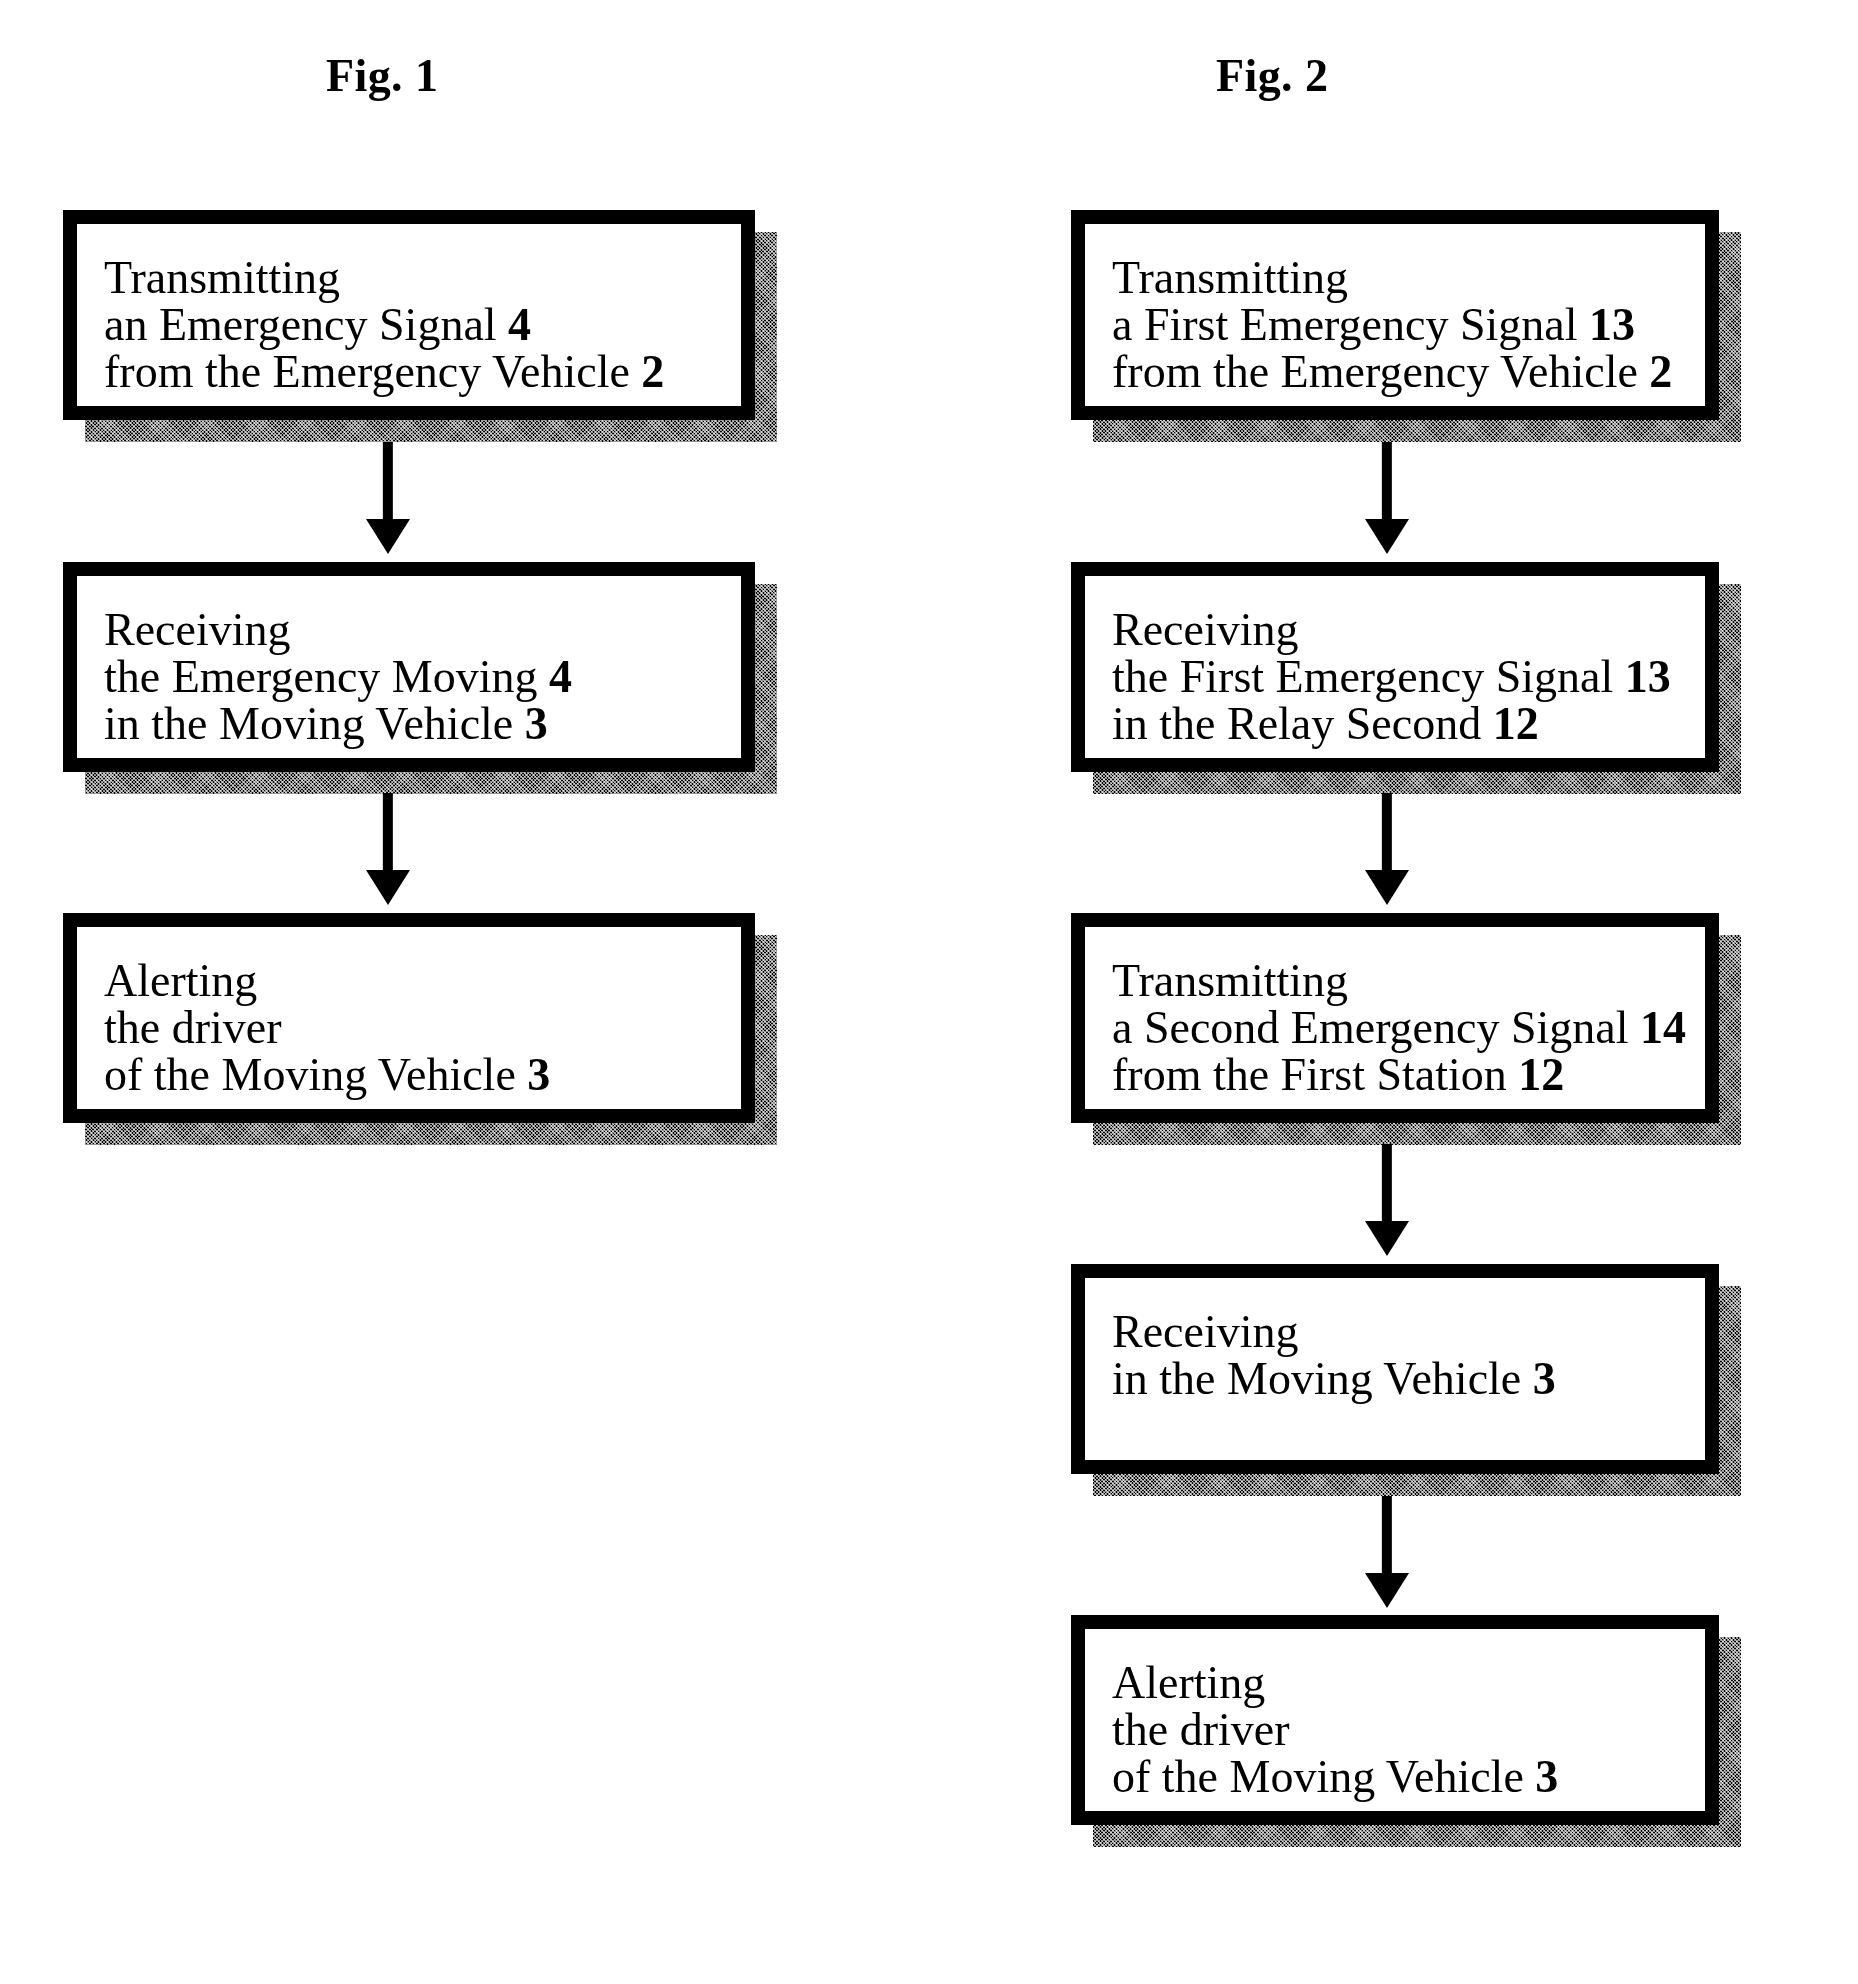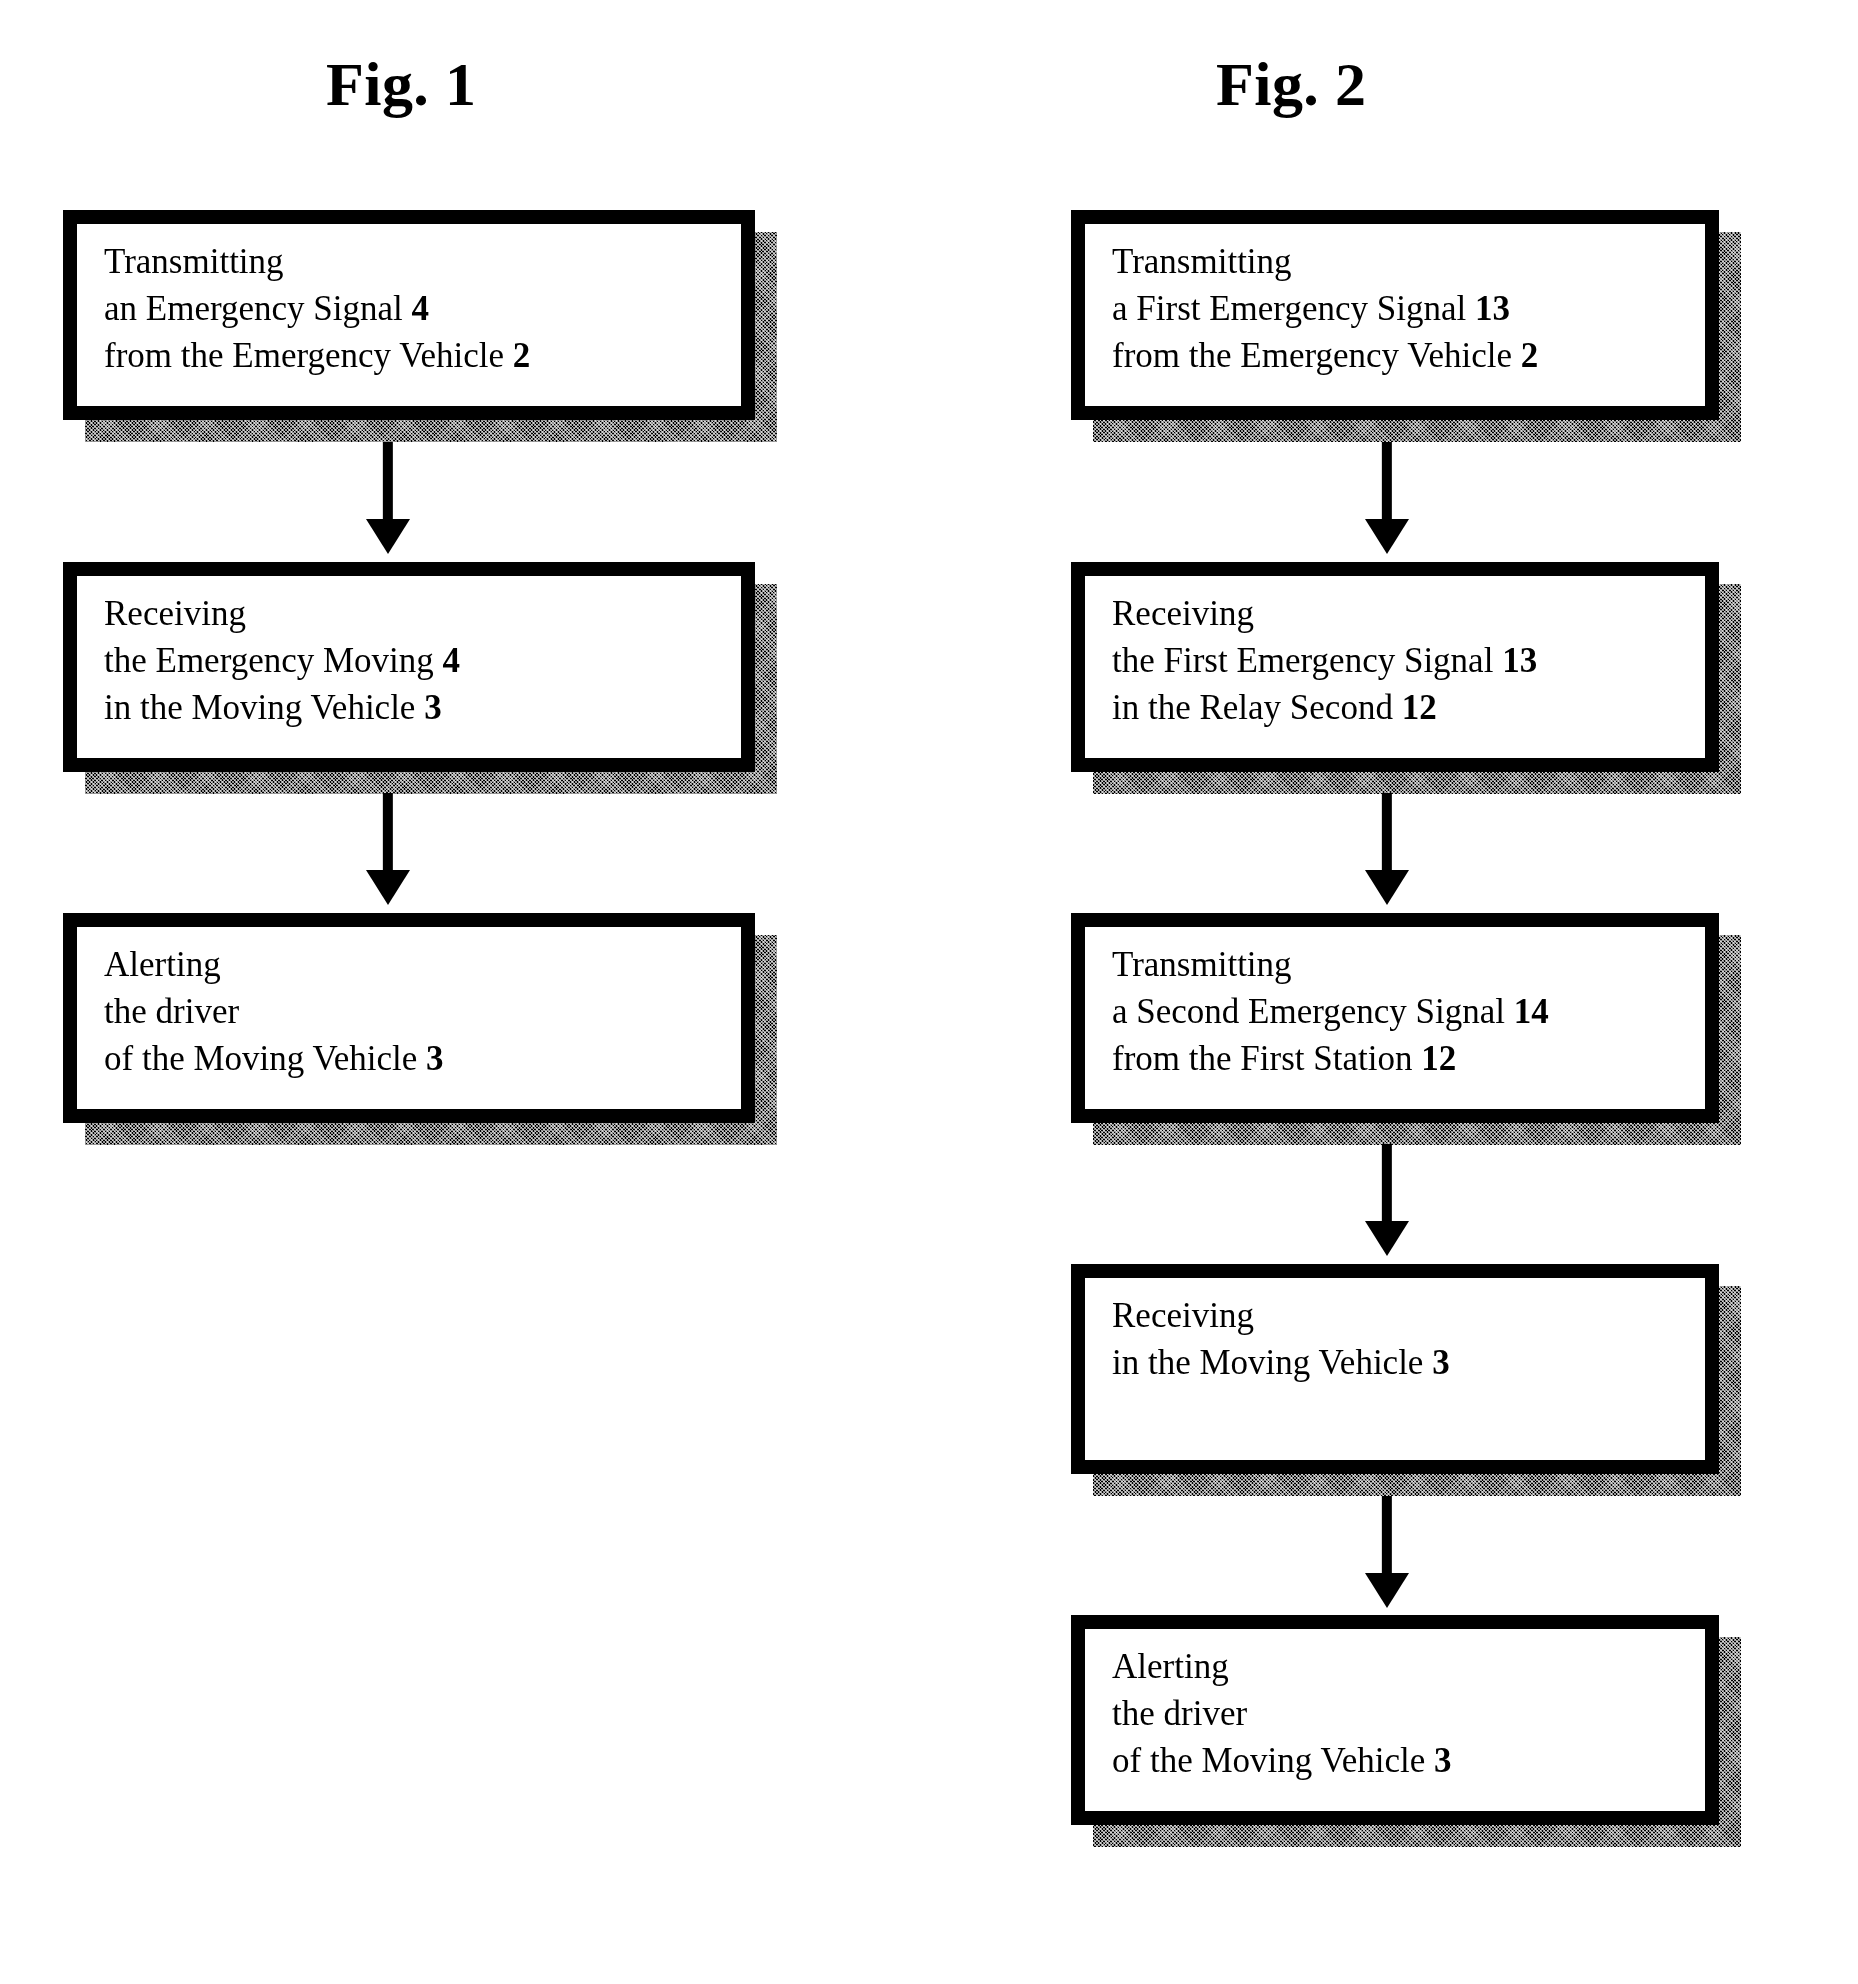--- a/index.html
+++ b/index.html
@@ -11,21 +11,21 @@
     width: 1858px;
     height: 1985px;
     position: relative;
     font-family: "Liberation Serif", "DejaVu Serif", serif;
     overflow: hidden;
   }
 
   .figure-title {
     position: absolute;
     font-weight: bold;
-    font-size: 62px;
+    font-size: 46px;
     line-height: 1;
     color: #000000;
     white-space: nowrap;
     letter-spacing: 0.4px;
   }
   #fig1-title { left: 326px; top: 53px; }
   #fig2-title { left: 1216px; top: 53px; }
 
   
   .node {
@@ -58,24 +58,24 @@
     height: 100%;
     box-sizing: border-box;
     background: #ffffff;
     border: 14px solid #000000;
     z-index: 1;
   }
   .node-text {
     position: absolute;
     z-index: 2;
     left: 41px;
-    top: 28px;
+    top: 44px;
     right: 17.7px;
     color: #000000;
-    font-size: 35px;
+    font-size: 46px;
     line-height: 47px;
   }
   .node-text .ln { white-space: nowrap; display: block; }
   .node-text b { font-weight: bold; }
 
   
   .arrow {
     position: absolute;
     z-index: 3;
   }

